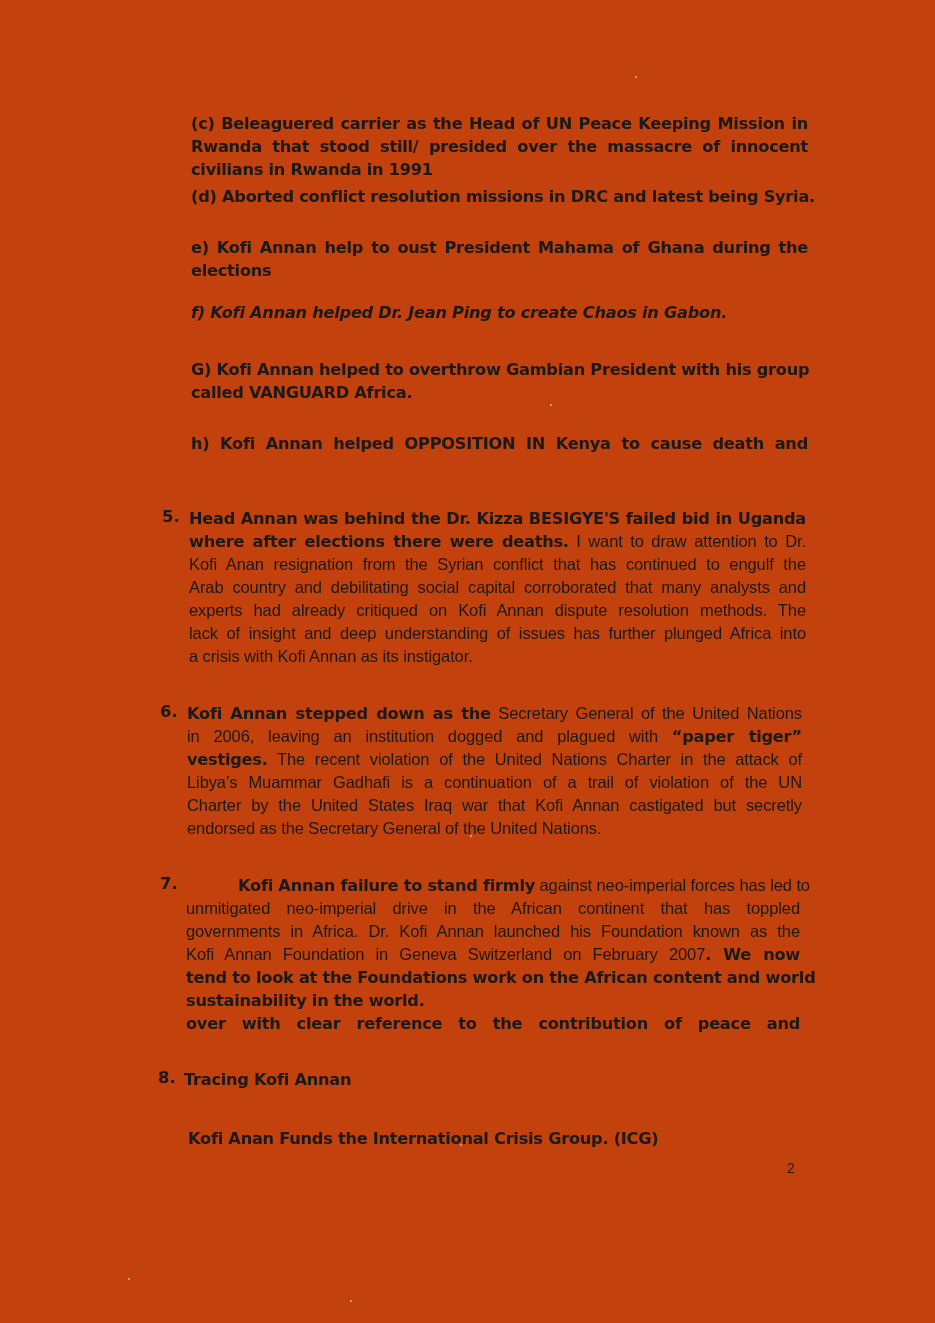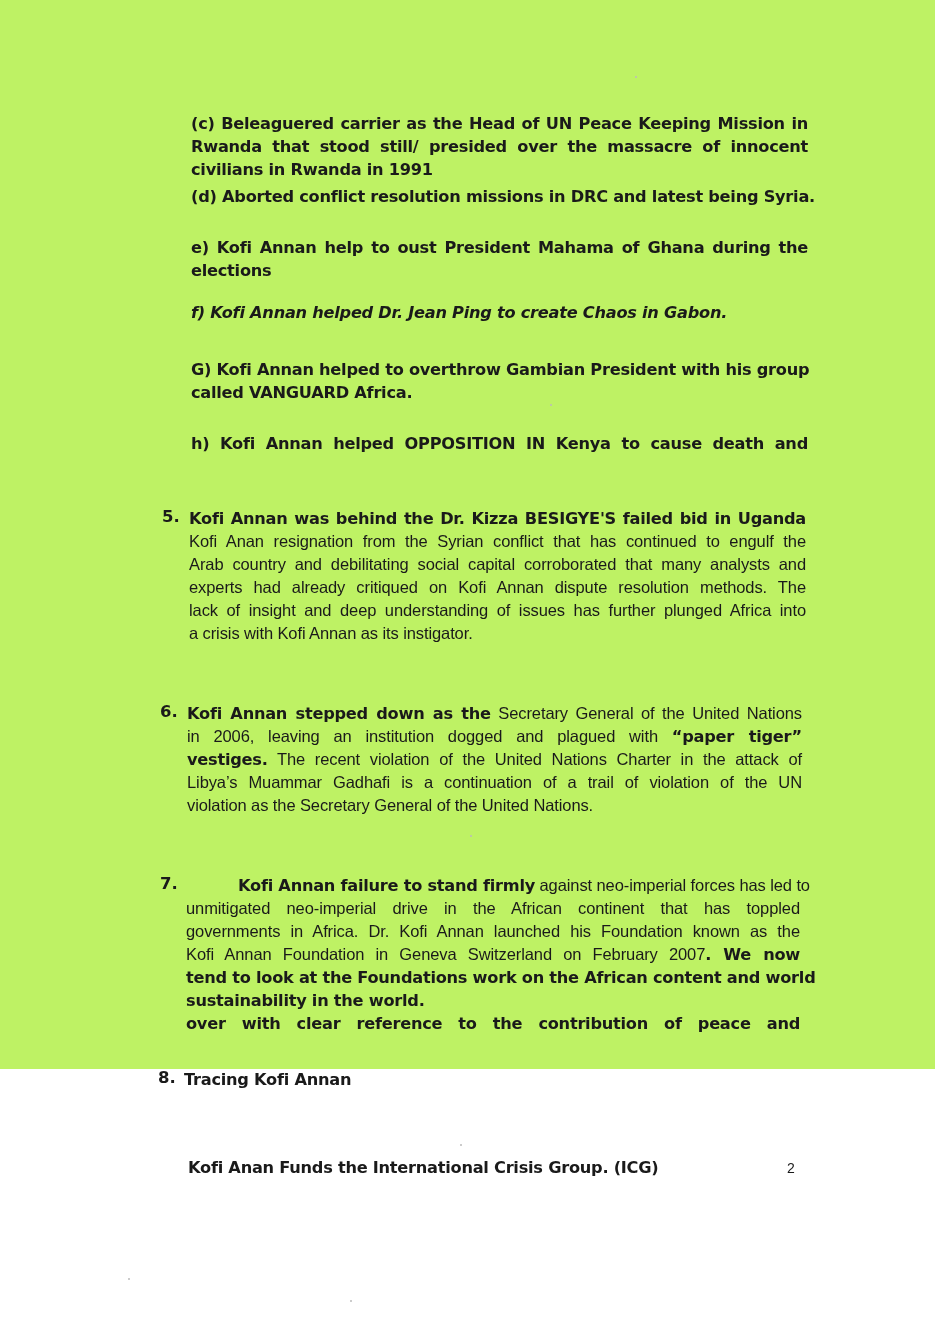--- a/index.html
+++ b/index.html
@@ -1,20 +1,20 @@
 <!DOCTYPE html>
 <html><head>
 <meta charset="utf-8">
 <style>
   html, body { margin: 0; padding: 0; background: #ffffff; }
   body {
     width: 935px; height: 1323px; position: relative; overflow: hidden;
     font-family: "DejaVu Sans", sans-serif; color: #1a1a1a;
   }
-  .page { position: absolute; left: 0; top: 0; width: 935px; height: 1069px; background: #bef264; }
+  .page { position: absolute; left: 0; top: 0; width: 935px; height: 1323px; background: #c2410c; }
   .blk { position: absolute; font-size: 16.2px; line-height: 23px; text-align: justify; letter-spacing: -0.25px; }
   .blk .line { display: block; white-space: nowrap; }
   .b { font-weight: bold; }
   .n { font-weight: normal; font-family: "Liberation Sans", sans-serif; font-size: 16.5px; letter-spacing: -0.1px; }
   .justify { display: block; text-align: justify; text-align-last: justify; white-space: normal; }
   .num { position: absolute; font-weight: bold; font-size: 16.5px; }
   .pagenum { position: absolute; left: 787px; top: 1160px; font-size: 14px; font-family: "Liberation Sans", sans-serif; }
   .speck { position: absolute; width: 2px; height: 2px; background: #bbb; border-radius: 1px; }
 </style>
 </head>
@@ -45,53 +45,55 @@
     <span class="line justify">G) Kofi Annan helped to overthrow Gambian President with his group</span>
     <span class="line">called VANGUARD Africa.</span>
   </div>
 
   <div class="blk b" style="left:191px; top:432px; width:617px;">
     <span class="line justify">h) Kofi Annan helped OPPOSITION IN Kenya to cause death and</span>
   </div>
 
   <span class="num" style="left:162px; top:507px;">5.</span>
   <div class="blk" style="left:189px; top:507px; width:617px;">
-    <span class="line justify b">Kofi Annan was behind the Dr. Kizza BESIGYE'S failed bid in Uganda</span>
+    <span class="line justify b">Head Annan was behind the Dr. Kizza BESIGYE'S failed bid in Uganda</span>
+    <span class="line justify"><span class="b">where after elections there were deaths.</span><span class="n"> I want to draw attention to Dr.</span></span>
     <span class="line justify n">Kofi Anan resignation from the Syrian conflict that has continued to engulf the</span>
     <span class="line justify n">Arab country and debilitating social capital corroborated that many analysts and</span>
     <span class="line justify n">experts had already critiqued on Kofi Annan dispute resolution methods. The</span>
     <span class="line justify n">lack of insight and deep understanding of issues has further plunged Africa into</span>
     <span class="line n">a crisis with Kofi Annan as its instigator.</span>
   </div>
 
   <span class="num" style="left:160px; top:702px;">6.</span>
   <div class="blk" style="left:187px; top:702px; width:615px;">
     <span class="line justify"><span class="b">Kofi Annan stepped down as the</span><span class="n"> Secretary General of the United Nations</span></span>
     <span class="line justify"><span class="n">in 2006, leaving an institution dogged and plagued with </span><span class="b">“paper tiger”</span></span>
     <span class="line justify"><span class="b">vestiges.</span><span class="n"> The recent violation of the United Nations Charter in the attack of</span></span>
     <span class="line justify n">Libya’s Muammar Gadhafi is a continuation of a trail of violation of the UN</span>
-    <span class="line n">violation as the Secretary General of the United Nations.</span>
+    <span class="line justify n">Charter by the United States Iraq war that Kofi Annan castigated but secretly</span>
+    <span class="line n">endorsed as the Secretary General of the United Nations.</span>
   </div>
 
   <span class="num" style="left:160px; top:874px;">7.</span>
   <div class="blk" style="left:186px; top:874px; width:614px;">
     <span class="line justify" style="padding-left:4px;margin-left:48px;"><span class="b">Kofi Annan failure to stand firmly</span><span class="n"> against neo-imperial forces has led to</span></span>
     <span class="line justify n">unmitigated neo-imperial drive in the African continent that has toppled</span>
     <span class="line justify n">governments in Africa. Dr. Kofi Annan launched his Foundation known as the</span>
     <span class="line justify"><span class="n">Kofi Annan Foundation in Geneva Switzerland on February 2007</span><span class="b">. We now</span></span>
     <span class="line justify b">tend to look at the Foundations work on the African content and world</span>
     <span class="line b">sustainability in the world.</span>
     <span class="line justify b">over with clear reference to the contribution of peace and</span>
   </div>
 
   <span class="num" style="left:158px; top:1068px;">8.</span>
   <div class="blk b" style="left:184px; top:1068px; width:400px;">
     <span class="line">Tracing Kofi Annan</span>
   </div>
-  <div class="blk b" style="left:188px; top:1156px; width:520px;">
+  <div class="blk b" style="left:188px; top:1127px; width:520px;">
     <span class="line">Kofi Anan Funds the International Crisis Group. (ICG)</span>
   </div>
 
   <span class="pagenum">2</span>
 
   <span class="speck" style="left:635px; top:76px;"></span>
   <span class="speck" style="left:550px; top:404px;"></span>
   <span class="speck" style="left:470px; top:835px;"></span>
   <span class="speck" style="left:128px; top:1278px;"></span>
   <span class="speck" style="left:350px; top:1300px;"></span>

